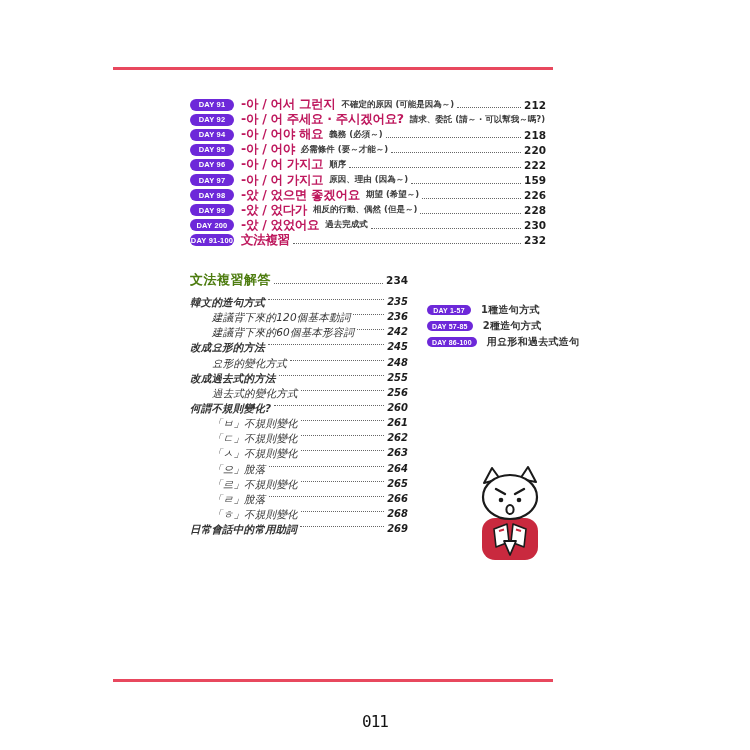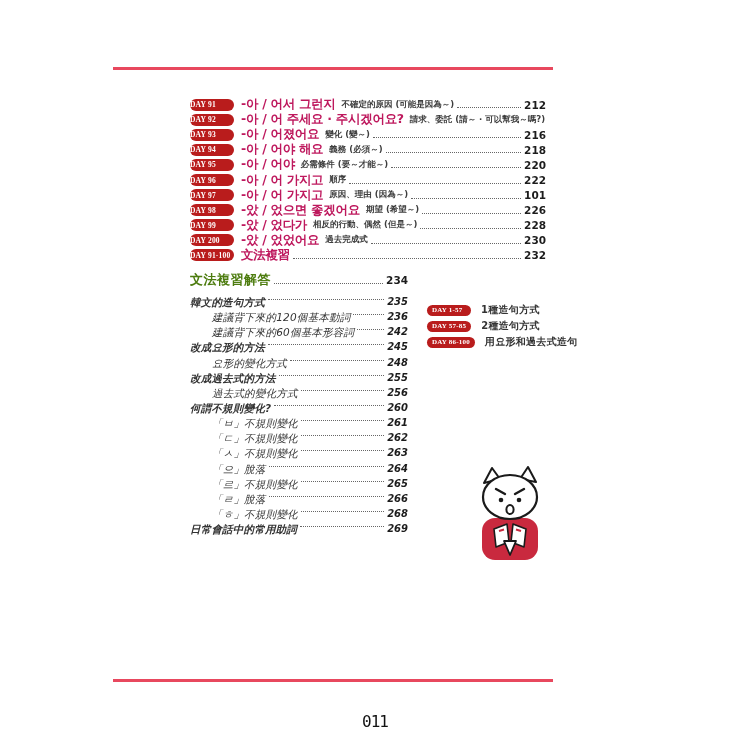--- a/index.html
+++ b/index.html
@@ -8,23 +8,23 @@
     font-family:"DejaVu Sans","Liberation Sans",sans-serif;
   }
   .rule{position:absolute;left:113px;width:440px;height:2.5px;background:#e8485e;}
   .rule-top{top:67px;}
   .rule-bottom{top:679px;}
 
   
   .toc{position:absolute;left:190px;top:97px;width:356px;}
   .day-row{display:flex;align-items:center;height:15.1px;overflow:hidden;}
   .badge{
-    background:#b91c1c;color:#fff;border-radius:9px;
-    font-family:Liberation Serif, serif;font-weight:bold;font-size:7.5px;
-    padding:1.5px 0;width:44px;text-align:left;flex:none;letter-spacing:.2px;
+    background:#6d28d9;color:#fff;border-radius:9px;
+    font-family:Liberation Sans, sans-serif;font-weight:bold;font-size:7.5px;
+    padding:1.5px 0;width:44px;text-align:center;flex:none;letter-spacing:.2px;
   }
   .kr{color:#be185d;font-weight:bold;font-size:12.5px;margin-left:7px;white-space:nowrap;letter-spacing:-.3px;flex:none;}
   .desc{font-size:8.5px;color:#3d3d3d;font-weight:bold;margin-left:6px;white-space:nowrap;flex:none;}
   .leader{flex:1;min-width:3px;border-bottom:1.4px dotted #666;height:0;margin:0 3px;position:relative;top:3px;}
   .pg{font-size:10.5px;font-weight:bold;color:#1c1c1c;flex:none;}
 
   
   .heading-row{position:absolute;left:190px;top:272px;width:218px;display:flex;align-items:center;height:16px;}
   .heading-label{color:#4d7c0f;font-weight:bold;font-size:13px;white-space:nowrap;flex:none;letter-spacing:.5px;}
 
@@ -64,27 +64,20 @@
     <span class="leader"></span>
     <span class="pg">212</span>
   </div>
   <div class="day-row">
     <span class="badge">DAY 92</span>
     <span class="kr">-아 / 어 주세요 · 주시겠어요?</span>
     <span class="desc">請求、委託 (請～ · 可以幫我～嗎?)</span>
 
   </div>
   <div class="day-row">
-    <span class="badge">DAY 93</span>
-    <span class="kr">-아 / 어졌어요</span>
-    <span class="desc">變化 (變～)</span>
-    <span class="leader"></span>
-    <span class="pg">216</span>
-  </div>
-  <div class="day-row">
     <span class="badge">DAY 94</span>
     <span class="kr">-아 / 어야 해요</span>
     <span class="desc">義務 (必須～)</span>
     <span class="leader"></span>
     <span class="pg">218</span>
   </div>
   <div class="day-row">
     <span class="badge">DAY 95</span>
     <span class="kr">-아 / 어야</span>
     <span class="desc">必需條件 (要～才能～)</span>
@@ -96,21 +89,21 @@
     <span class="kr">-아 / 어 가지고</span>
     <span class="desc">順序</span>
     <span class="leader"></span>
     <span class="pg">222</span>
   </div>
   <div class="day-row">
     <span class="badge">DAY 97</span>
     <span class="kr">-아 / 어 가지고</span>
     <span class="desc">原因、理由 (因為～)</span>
     <span class="leader"></span>
-    <span class="pg">101</span>
+    <span class="pg">159</span>
   </div>
   <div class="day-row">
     <span class="badge">DAY 98</span>
     <span class="kr">-았 / 었으면 좋겠어요</span>
     <span class="desc">期望 (希望～)</span>
     <span class="leader"></span>
     <span class="pg">226</span>
   </div>
   <div class="day-row">
     <span class="badge">DAY 99</span>

